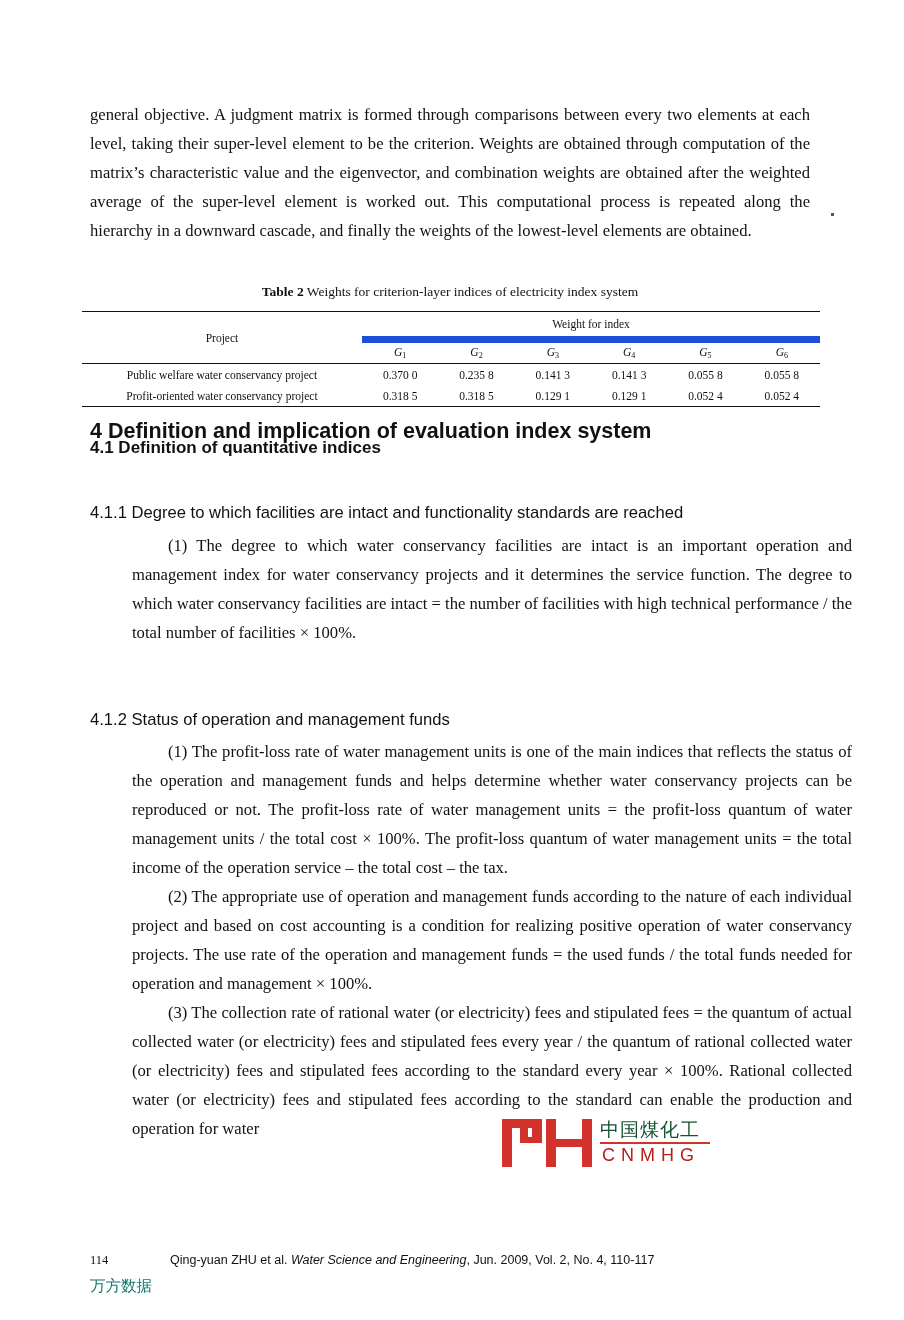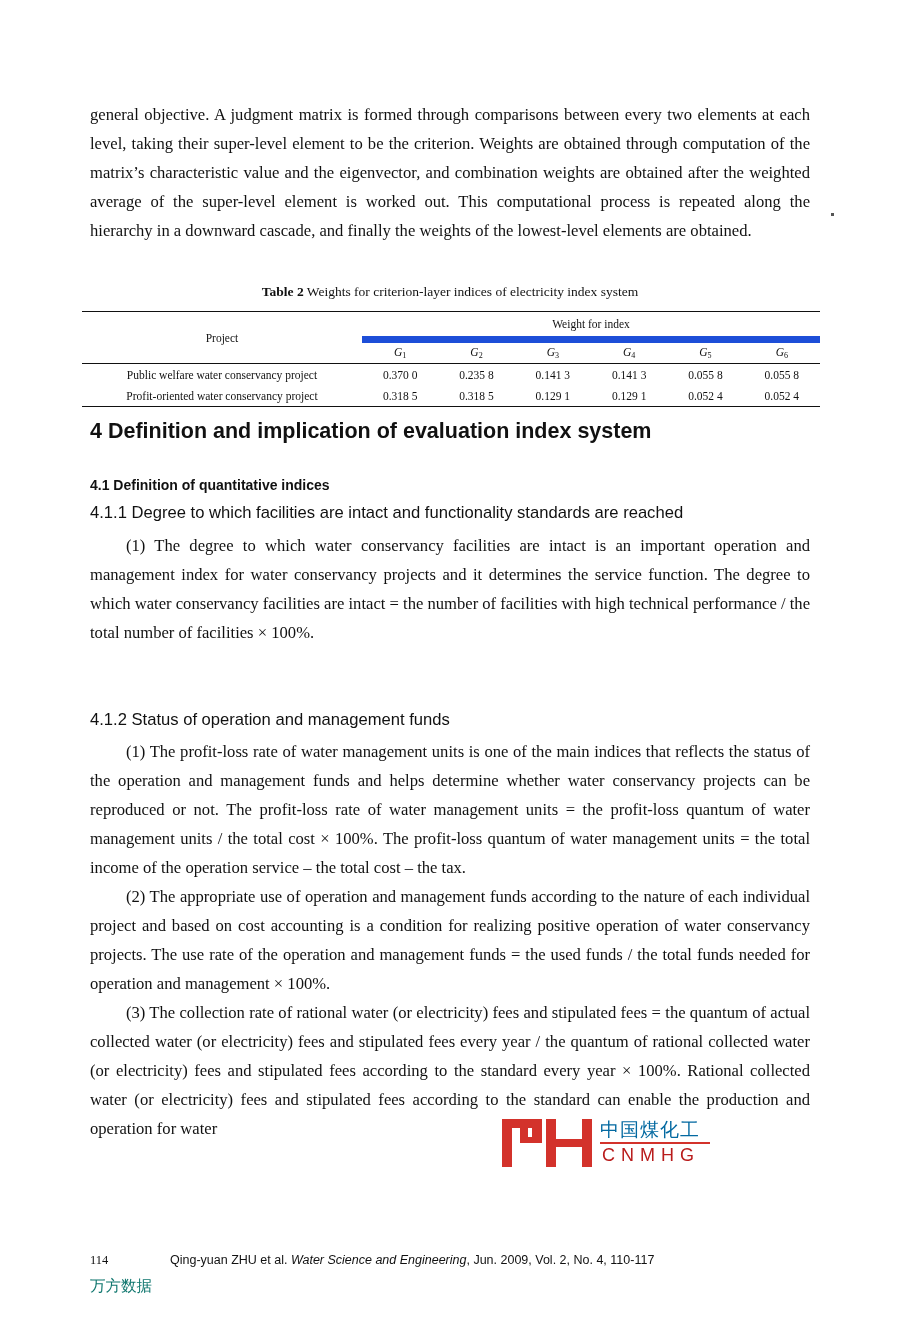--- a/index.html
+++ b/index.html
@@ -1,44 +1,44 @@
 <!DOCTYPE html>
 <html><head>
 <meta charset="utf-8">
 <style>
   html, body { margin:0; padding:0; background:#ffffff; }
   body { width:904px; height:1320px; position:relative; overflow:hidden; color:#111; }
   .serif { font-family:"Liberation Serif", "DejaVu Serif", serif; }
   .sans { font-family:"Liberation Sans", "DejaVu Sans", sans-serif; }
   .para { position:absolute; left:90px; width:720px; font-size:16.6px; line-height:29px; text-align:justify; }
-  .para.indent { text-indent:36px; }
+  .para.indent { text-indent:36px;margin-left:42px; }
   .para p { margin:0; }
   #p-intro { top:100px; }
   #table-caption { position:absolute; top:284px; left:90px; width:720px; text-align:center; font-size:13.5px; }
   #table-caption b { font-weight:bold; }
   #weights-table { position:absolute; top:311px; left:82px; width:738px; border-collapse:collapse; font-size:11.5px; }
   #weights-table td, #weights-table th { font-weight:normal; text-align:center; padding:0; }
   #weights-table .top-rule { border-top:1.6px solid #111; }
   #weights-table .mid-rule { border-bottom:1px solid #111; }
   #weights-table .bot-rule { border-bottom:1.6px solid #111; }
   #weights-table tr.h1 td { height:24px; }
   #weights-table tr.h2 td { height:20px; font-style:italic; }
   #weights-table tr.r td { height:21px; }
   #weights-table .proj { width:280px; }
   #weights-table .subline { border-top:7px solid #1d4ed8; }
   sub { font-size:70%; vertical-align:-2px; font-style:normal; }
   #h-sec4 { position:absolute; top:419px; left:90px; font-size:21.5px; font-weight:bold; }
-  #h-sec41 { position:absolute; top:477px; left:90px; font-size:14px; font-weight:bold; }
+  #h-sec41 { position:absolute; top:438px; left:90px; font-size:17px; font-weight:bold; }
   #h-sec411 { position:absolute; top:503px; left:90px; font-size:16.6px; }
   #p-411 { top:531px; }
   #h-sec412 { position:absolute; top:710px; left:90px; font-size:16.6px; }
   #p-412 { top:737px; }
   #watermark { position:absolute; left:502px; top:1117px; width:210px; height:52px; background:#fff; }
   #wm-logo { position:absolute; left:0; top:2px; }
-  #wm-cn { position:absolute; left:98px; top:0; font-size:19px; color:#0369a1; letter-spacing:1px; font-family:"DejaVu Sans", sans-serif; }
+  #wm-cn { position:absolute; left:98px; top:0; font-size:19px; color:#14532d; letter-spacing:1px; font-family:"DejaVu Sans", sans-serif; }
   #wm-line { position:absolute; left:98px; top:25px; width:110px; height:2px; background:#d3322b; }
   #wm-en { position:absolute; left:100px; top:28px; font-size:18px; color:#b91c1c; letter-spacing:6px; }
   #footer { position:absolute; top:1229px; left:90px; font-size:12.5px; }
   #footer .pg { display:inline-block; width:80px;margin-top:24px; }
   #footer i { font-style:italic; }
   #source-mark { position:absolute; top:1276px; left:90px; font-size:15.5px; color:#0f766e; font-family:"DejaVu Sans", sans-serif; }
   #stray-dot { position:absolute; left:831px; top:213px; width:3px; height:3px; background:#555; }
 </style>
 </head>
 <body>

